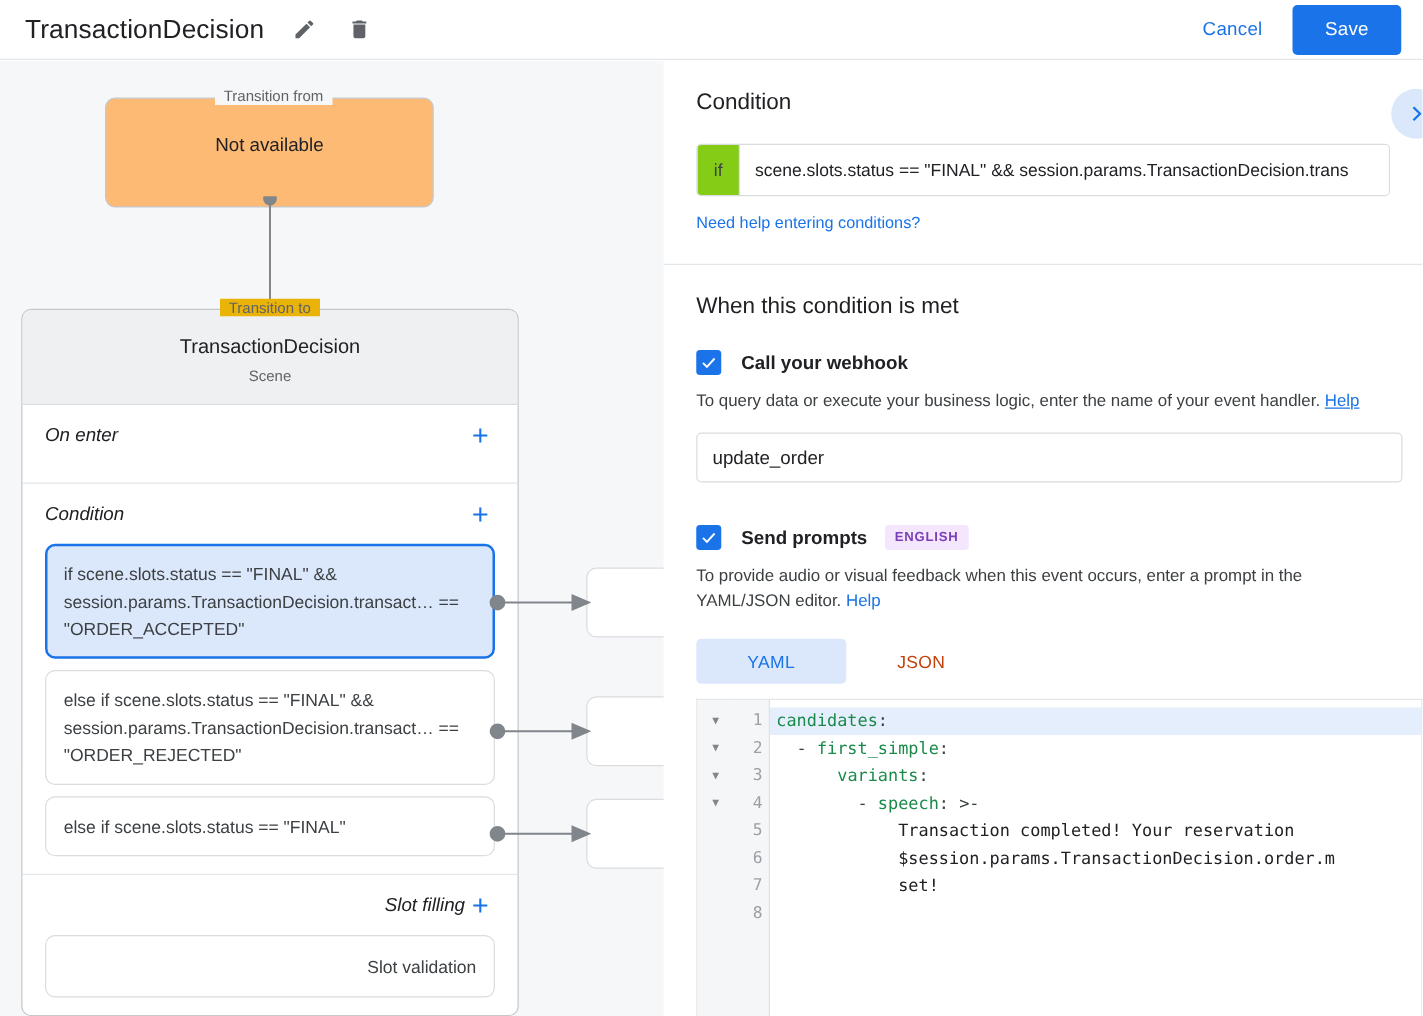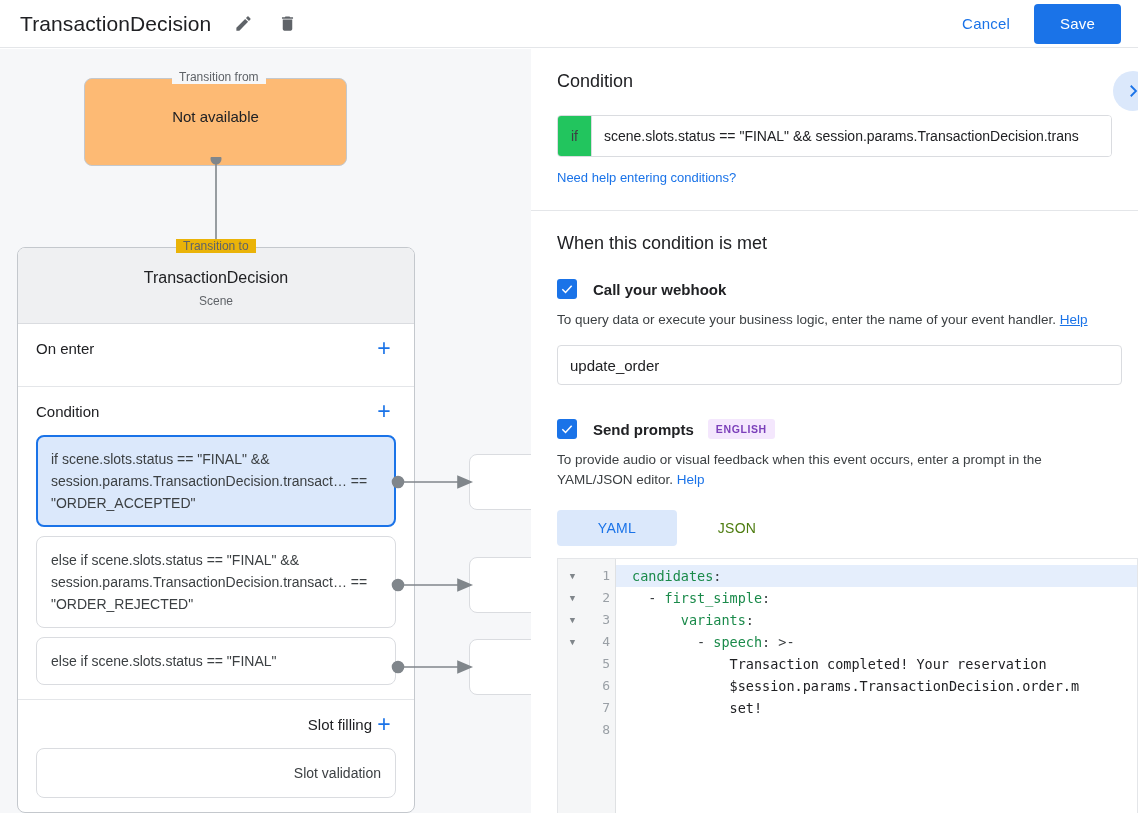--- a/index.html
+++ b/index.html
@@ -128,20 +128,21 @@
   #scene-subtitle { font-size: 12px; color: #5f6368; margin-top: 7px; }
 
   .section {
     border-bottom: 1px solid #e4e6e9;
     padding: 0 18px 14px 18px;
   }
   .section:last-child { border-bottom: none; text-align: right; }
   .section-head {
     display: flex; align-items: center;
     height: 48px;
+    font-style: italic;
   }
   .section-title { font-size: 15px; color: #202124; flex: 1; }
   .add-btn {
     width: 24px; height: 24px;
     display: flex; align-items: center; justify-content: center;
     cursor: pointer;
     color: #1a73e8;
     font-size: 23px;
     line-height: 1;
     user-select: none;
@@ -217,21 +218,21 @@
 
   #if-row {
     display: flex;
     border: 1px solid #dadce0;
     border-radius: 4px;
     height: 42px;
     overflow: hidden;
   }
   #if-label {
     width: 34px;
-    background: #22c55e;
+    background: #84cc16;
     border-right: 1px solid #dadce0;
     display: flex; align-items: center; justify-content: center;
     font-size: 14px;
     color: #3c4043;
     flex: none;
   }
   #if-input {
     flex: 1;
     border: none; outline: none;
     padding: 0 12px;
@@ -299,21 +300,21 @@
     font-family: inherit;
   }
 
   #prompts-block { margin-top: 34px; }
 
   #editor-tabs { display: flex; margin-top: 20px; }
   .editor-tab {
     width: 120px; height: 36px;
     display: flex; align-items: center; justify-content: center;
     font-size: 14px;
-    color: #4d7c0f;
+    color: #c2410c;
     cursor: pointer;
     border-radius: 4px;
     letter-spacing: .3px;
   }
   .editor-tab.active { background: #dbe8fb; color: #1a73e8; }
 
   
   #code-editor {
     margin-top: 12px;
     margin-left: 0;
@@ -358,21 +359,21 @@
     flex: 1;
     padding-top: 6px;
     overflow: hidden;
     white-space: pre;
   }
   .code-line {
     height: 22px;
     line-height: 22px;
     font-size: 13.5px;
     color: #202124;
-    padding-left: 16px;
+    padding-left: 5px;
   }
   .code-line.hl { background: #e5eefc; }
   .tok-key { color: #1a8a4a; }
   .tok-punct { color: #3c4043; }
   .tok-plain { color: #202124; }
 </style>
 </head>
 <body>
 
 <div id="topbar">

